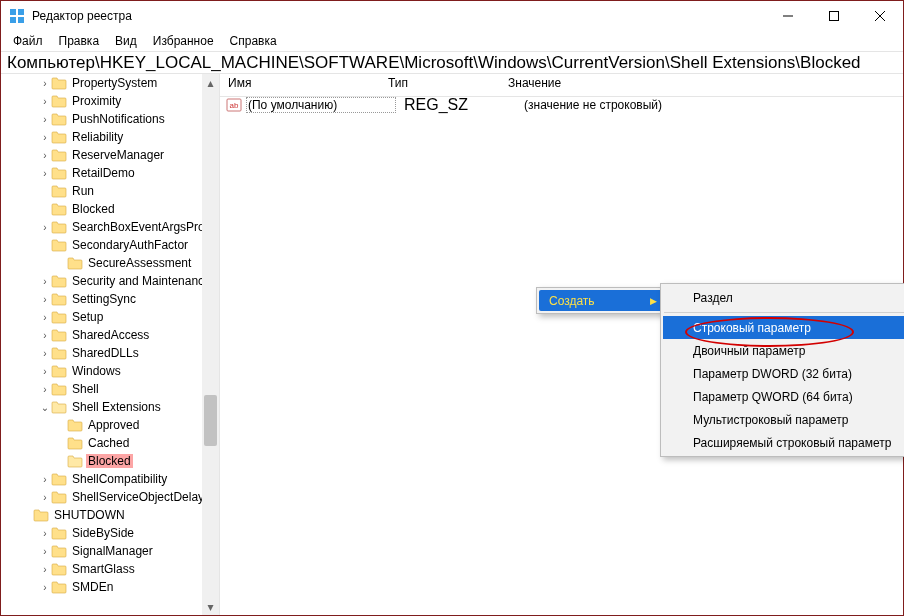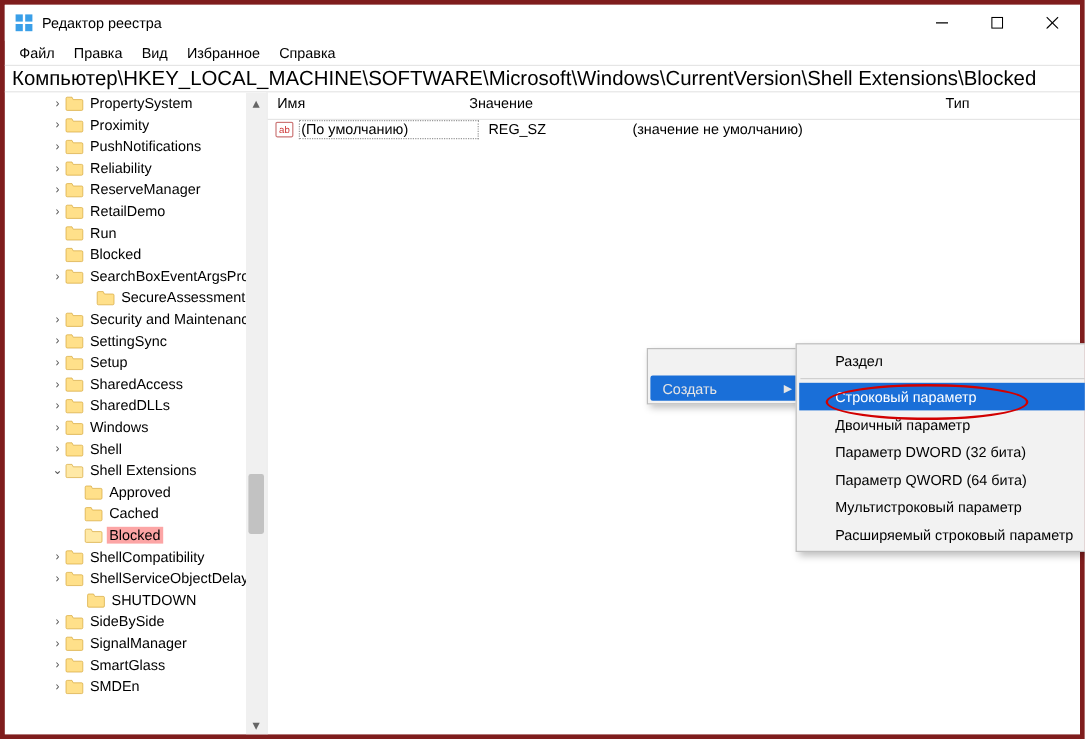--- a/index.html
+++ b/index.html
@@ -1,16 +1,16 @@
 <!DOCTYPE html>
 <html><head>
 <meta charset="utf-8">
 <style>
   html, body { margin: 0; padding: 0; font-family: "Segoe UI", Tahoma, sans-serif; font-size: 12px; color: #000; background: #fff; }
-  .window { width: 904px; height: 616px; box-sizing: border-box; display: flex; flex-direction: column; border: 4px solid #7f1d1d; }
+  .window { width: 904px; height: 616px; box-sizing: border-box; display: flex; flex-direction: column; border: 1px solid #7f1d1d; }
   .titlebar { height: 30px; display: flex; align-items: center; background: #fff; user-select: none; }
   .titlebar .icon { width: 16px; height: 16px; margin: 0 7px 0 8px; display: inline-flex; align-items: center; justify-content: center; }
   .titlebar .title { flex: 0 0 auto; font-size: 12px; }
   .titlebar .spacer { flex: 1; }
   .titlebtn { width: 46px; height: 30px; display: flex; align-items: center; justify-content: center; }
   .titlebtn svg { stroke: #000; stroke-width: 1; }
   .menubar { height: 20px; display: flex; align-items: center; padding: 0 4px; border-bottom: 1px solid #e5e5e5; }
   .menuitem { padding: 2px 8px; font-size: 12px; }
   .addressbar { height: 21px; display: flex; align-items: center; padding: 0 6px; border-bottom: 1px solid #e5e5e5; font-size: 17px; }
   .content { flex: 1; display: flex; min-height: 0; }
@@ -26,27 +26,27 @@
   .list-header { display: flex; position: absolute; top: 0; left: 0; right: 0; height: 22px; border-bottom: 1px solid #e5e5e5; }
   .list-header .col { padding: 2px 8px; font-size: 12px; box-sizing: border-box;}
   .col-name { width: 160px; }
   .col-type { width: 120px; }
   .col-val { flex: 1; }
   .list-body { position: absolute; top: 22px; left: 0; right: 0; bottom: 0; }
   .list-row { display: flex; align-items: center; height: 18px; padding-left: 6px; }
   .val-icon { width: 16px; height: 14px; display: inline-flex; align-items: flex-start; justify-content: center; margin-right: 4px; }
   .val-name { width: 150px; font-size: 12px; box-sizing:border-box;}
   .val-name.default { border: 1px dotted #999; padding: 0 1px;}
-  .val-type { width: 120px; font-size: 12px; padding-left: 8px; box-sizing:border-box;}
+  .val-type { width: 120px; font-size: 16px; padding-left: 8px; box-sizing:border-box;}
   .val-data { font-size: 12px; padding-left: 8px;}
   
   .ctxmenu { position: absolute; background: #f2f2f2; border: 1px solid #bdbdbd; box-shadow: 3px 3px 6px rgba(0,0,0,0.25); font-size: 12px; }
   .ctx-primary { left: 316px; top: 213px; width: 124px; padding: 2px; }
   .ctx-primary .ctx-item { height: 21px; display: flex; align-items: center; padding: 0 20px 0 10px; position: relative; }
-  .ctx-primary .ctx-item.hover { background: #1a6fd8; color: #e5e5e5; border-radius: 2px; margin-top: 20px; }
+  .ctx-primary .ctx-item.hover { background: #1a6fd8; color: #fde047; border-radius: 2px; }
   .ctx-primary .ctx-item .arrow { position: absolute; right: 6px; font-size: 9px; }
   .ctx-sub { left: 440px; top: 209px; width: 290px; padding: 2px; }
   .ctx-sub .ctx-item { height: 23px; display: flex; align-items: center; padding: 0 16px 0 30px; position: relative; }
   .ctx-sub .ctx-item.hover { background: #1a6fd8; color: #fff; }
   .ctx-sub .sep { height: 1px; background: #d0d0d0; margin: 3px 1px; }
   
   .highlight-ellipse { position: absolute; left: 465px; top: 243px; width: 165px; height: 26px; border: 2px solid #d20000; border-radius: 50%; pointer-events: none; }
   
   .vscroll { position: absolute; top: 0; right: 0; bottom: 0; width: 17px; background: #f0f0f0; display: flex; flex-direction: column; align-items: center; }
   .vscroll .sbtn { width: 17px; height: 17px; display:flex; align-items:center; justify-content:center; color:#666;}
@@ -177,21 +177,30 @@
           </div>
           <div class="tree-row" style="padding-left: 38px;">
             <span class="expander">›</span>
             <span class="fld">
               <svg width="16" height="14" viewBox="0 0 16 14">
     <path d="M1 3 L1 12 Q1 13 2 13 L14 13 Q15 13 15 12 L15 5 Q15 4 14 4 L7 4 L6 2 L2 2 Q1 2 1 3 Z" fill="#ffe08a" stroke="#d6a93e" stroke-width="0.6"></path>
   </svg>
             </span>
             <span class="tree-label">SearchBoxEventArgsProv</span>
           </div>
-          <div class="tree-row" style="padding-left: 54px; margin-left: 10px;">
+          <div class="tree-row" style="padding-left: 38px;">
+            <span class="expander"></span>
+            <span class="fld">
+              <svg width="16" height="14" viewBox="0 0 16 14">
+    <path d="M1 3 L1 12 Q1 13 2 13 L14 13 Q15 13 15 12 L15 5 Q15 4 14 4 L7 4 L6 2 L2 2 Q1 2 1 3 Z" fill="#ffe08a" stroke="#d6a93e" stroke-width="0.6"></path>
+  </svg>
+            </span>
+            <span class="tree-label">SecondaryAuthFactor</span>
+          </div>
+          <div class="tree-row" style="padding-left: 54px;">
             <span class="expander"></span>
             <span class="fld">
               <svg width="16" height="14" viewBox="0 0 16 14">
     <path d="M1 3 L1 12 Q1 13 2 13 L14 13 Q15 13 15 12 L15 5 Q15 4 14 4 L7 4 L6 2 L2 2 Q1 2 1 3 Z" fill="#ffe08a" stroke="#d6a93e" stroke-width="0.6"></path>
   </svg>
             </span>
             <span class="tree-label">SecureAssessment</span>
           </div>
           <div class="tree-row" style="padding-left: 38px;">
             <span class="expander">›</span>
@@ -303,21 +312,21 @@
           </div>
           <div class="tree-row" style="padding-left: 38px;">
             <span class="expander">›</span>
             <span class="fld">
               <svg width="16" height="14" viewBox="0 0 16 14">
     <path d="M1 3 L1 12 Q1 13 2 13 L14 13 Q15 13 15 12 L15 5 Q15 4 14 4 L7 4 L6 2 L2 2 Q1 2 1 3 Z" fill="#ffe08a" stroke="#d6a93e" stroke-width="0.6"></path>
   </svg>
             </span>
             <span class="tree-label">ShellServiceObjectDelayL</span>
           </div>
-          <div class="tree-row" style="padding-left: 56px;">
+          <div class="tree-row" style="padding-left: 20px;">
             <span class="expander"></span>
             <span class="fld">
               <svg width="16" height="14" viewBox="0 0 16 14">
     <path d="M1 3 L1 12 Q1 13 2 13 L14 13 Q15 13 15 12 L15 5 Q15 4 14 4 L7 4 L6 2 L2 2 Q1 2 1 3 Z" fill="#ffe08a" stroke="#d6a93e" stroke-width="0.6"></path>
   </svg>
             </span>
             <span class="tree-label">SHUTDOWN</span>
           </div>
           <div class="tree-row" style="padding-left: 38px;">
             <span class="expander">›</span>
@@ -361,34 +370,34 @@
         <div class="track">
             <div class="thumb" style="top:60%; height:10%;"></div>
           </div>
         <div class="sbtn">▾</div>
       </div>
     </div>
 
     <div class="list-pane">
       <div class="list-header">
         <div class="col col-name">Имя</div>
+        <div class="col col-type">Тип</div>
         <div class="col col-val">Значение</div>
-        <div class="col col-type">Тип</div>
       </div>
       <div class="list-body" id="list-body">
           <div class="list-row">
             <span class="val-icon">
               <svg width="16" height="14" viewBox="0 0 16 14">
                 <rect x="1" y="1" width="14" height="12" rx="1" fill="#fff" stroke="#c77"></rect>
                 <text x="8" y="10" text-anchor="middle" font-size="8" fill="#c33" font-family="sans-serif">ab</text>
               </svg>
             </span>
             <span class="val-name default">(По умолчанию)</span>
             <span class="val-type">REG_SZ</span>
-            <span class="val-data">(значение не умолчанию)</span>
+            <span class="val-data">(значение не строковый)</span>
           </div>
         </div>
 
       <div class="ctxmenu ctx-primary">
         <div class="ctx-item hover">
           <span>Создать</span>
           <span class="arrow">▶</span>
         </div>
       </div>
       <div class="ctxmenu ctx-sub" id="ctx-sub">

